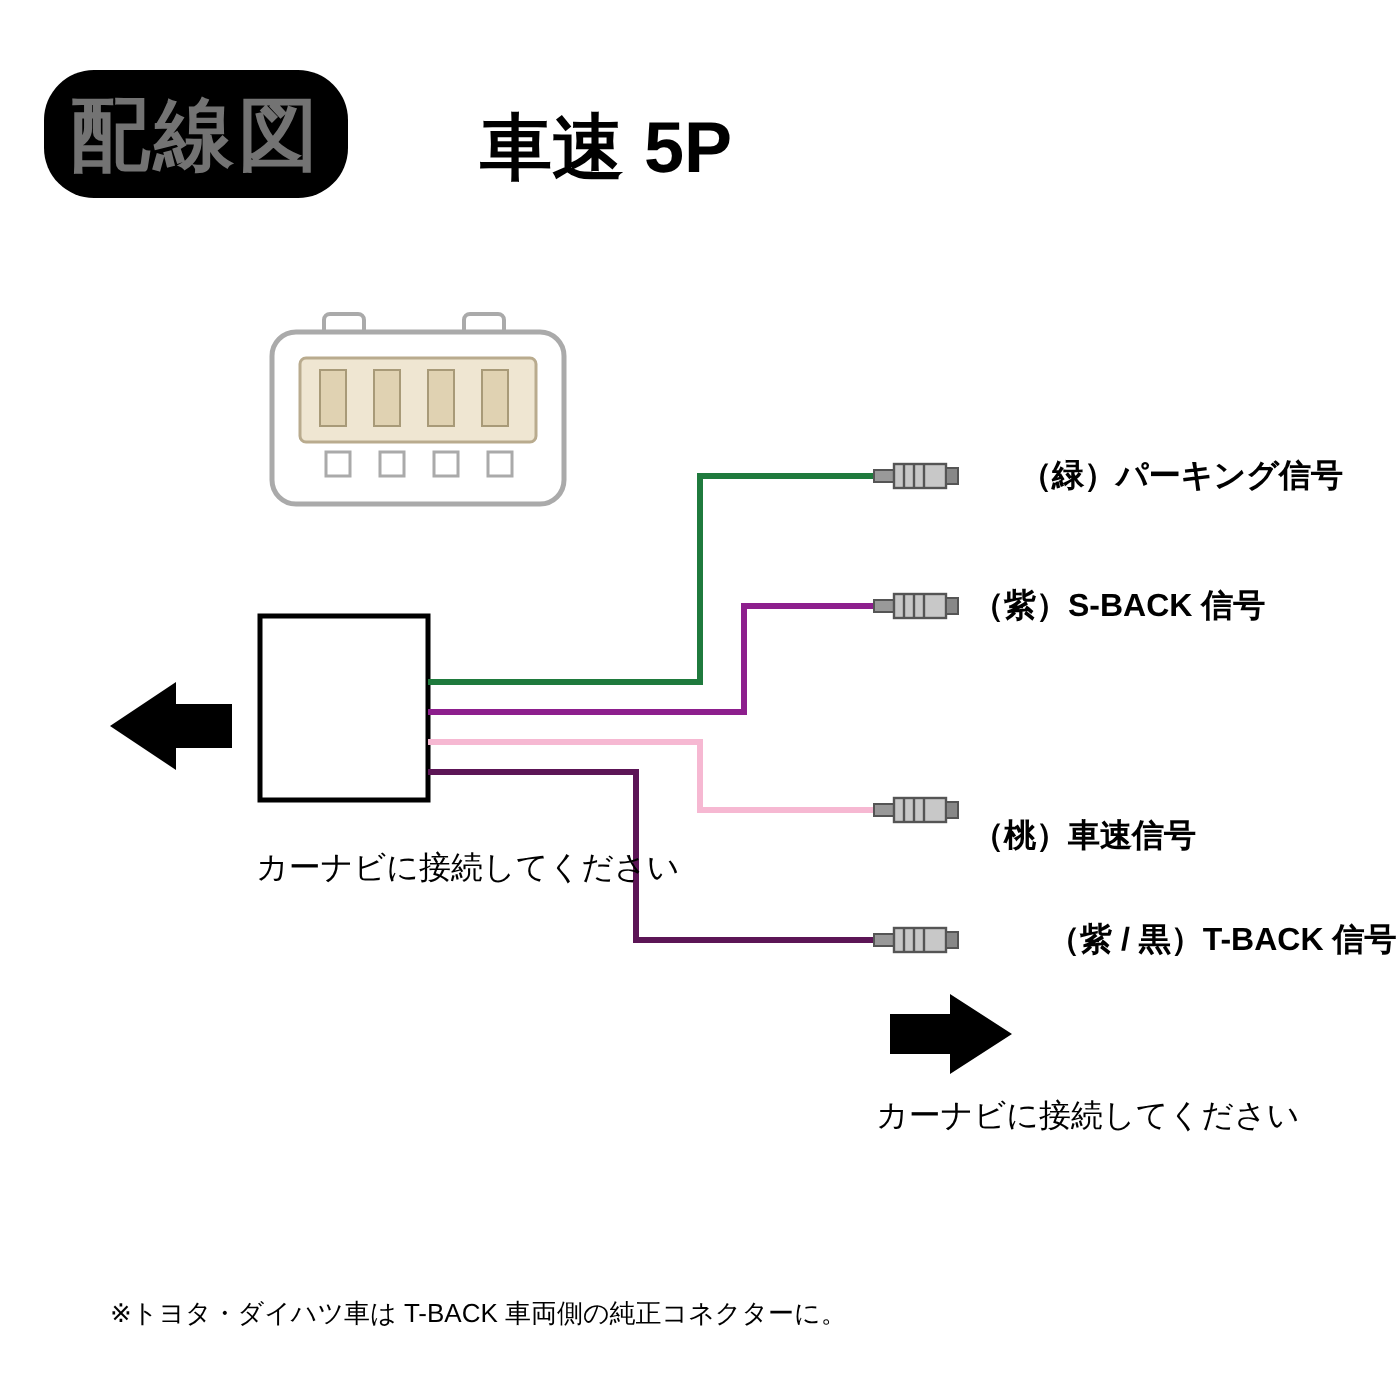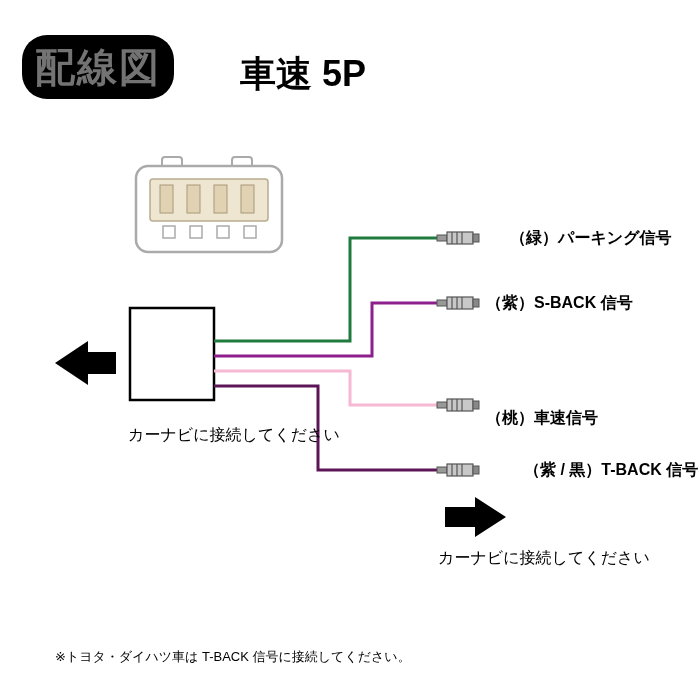--- a/index.html
+++ b/index.html
@@ -133,15 +133,15 @@
 
   <div class="wire-label" style="left:486px; top:228px;margin-left:24px;">（緑）パーキング信号</div>
   <div class="wire-label" style="left:486px; top:293px;">（紫）S-BACK 信号</div>
   <div class="wire-label" style="left:486px; top:408px;">（桃）車速信号</div>
   <div class="wire-label" style="left:476px; top:460px;margin-left:48px;">（紫 / 黒）T-BACK 信号</div>
 
   <div class="caption" style="left:128px; top:420px;">カーナビに接続してください</div>
 
   <div class="navi-caption">カーナビに接続してください</div>
 
-  <div class="footnote footnote-1">※トヨタ・ダイハツ車は T-BACK 信号に接続してください。</div>
+  <div class="footnote footnote-1">※トヨタ・ダイハツ車は T-BACK 車両側の純正コネクターに。</div>
 
 </div>
 
 </body></html>

